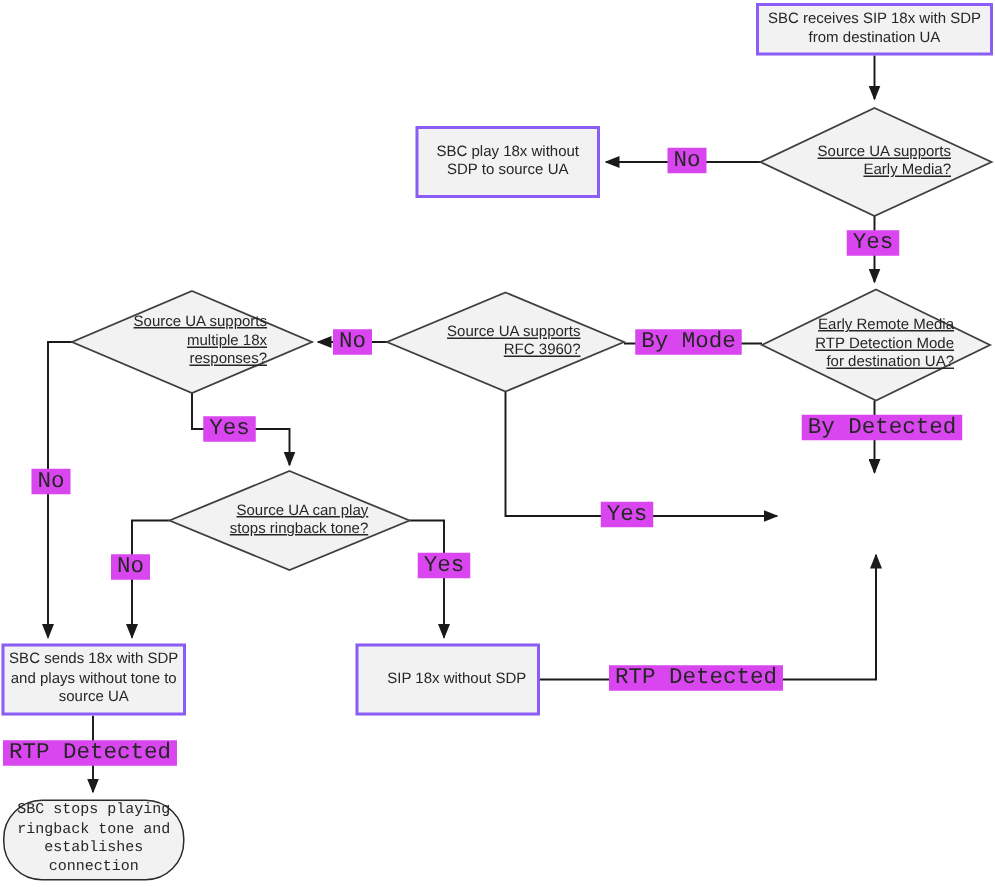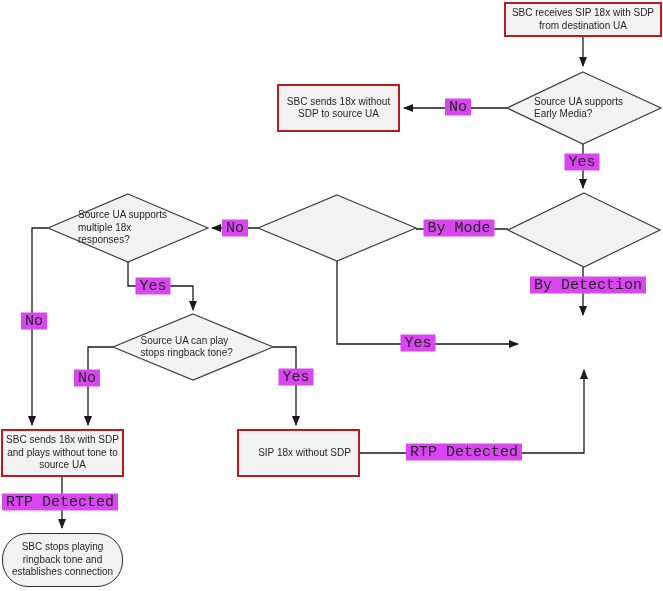--- a/index.html
+++ b/index.html
@@ -6,25 +6,25 @@
   .canvas{
     position:relative;width:663px;height:591px;background:#ffffff;overflow:hidden;
     font-family:"Liberation Sans","DejaVu Sans",sans-serif;color:#262626;
   }
   .wires{position:absolute;left:0;top:0;}
   .node{
     position:absolute;box-sizing:border-box;background:#f2f2f2;
     display:flex;align-items:center;justify-content:center;text-align:center;
     font-size:10px;line-height:1.25;
   }
-  .proc{border:2px solid #b91c1c;}
+  .proc{border:2px solid #8b5cf6;}
   .term{border:1.5px solid #2b2b2b;}
   .dtext{
     position:absolute;display:flex;align-items:center;justify-content:center;
-    text-align:left;font-size:10px;line-height:1.25;pointer-events:none;
+    text-align:right;font-size:10px;line-height:1.25;pointer-events:none;text-decoration:underline;
   }
   .elabel{
     position:absolute;transform:translate(-50%,-50%);background:#d946ef;
     padding:0 4px;font-size:15px;white-space:nowrap;color:#262626;font-family:Liberation Mono, monospace;
   }
 </style>
 </head>
 <body>
 
 <div class="canvas">
@@ -57,54 +57,60 @@
       <polygon points="128,194 208,228 128,262 48,228"></polygon>
       <polygon points="193,314 273,347 193,380 113,347"></polygon>
     </g>
   </svg>
 
   <div class="node proc" style="left:504px;top:2px;width:158px;height:35px;">
     <span style="width:154px;">SBC receives SIP 18x with SDP from destination UA</span>
   </div>
 
   <div class="node proc" style="left:277px;top:84px;width:123px;height:48px;">
-    <span style="width:112px;">SBC sends 18x without SDP to source UA</span>
+    <span style="width:112px;">SBC play 18x without SDP to source UA</span>
   </div>
 
 
   <div class="node proc" style="left:237px;top:429px;width:123px;height:48px;padding-left:12px;">
     <span>SIP 18x without SDP</span>
   </div>
 
   <div class="node proc" style="left:1px;top:429px;width:123px;height:48px;">
     <span style="width:119px;">SBC sends 18x with SDP and plays without tone to source UA</span>
   </div>
 
-  <div class="node term" style="left:2px;top:533px;width:121px;height:54px;border-radius:26px;">
+  <div class="node term" style="left:2px;top:533px;width:121px;height:54px;border-radius:26px;font-family:Liberation Mono, monospace;">
     <span style="width:110px;">SBC stops playing ringback tone and establishes connection</span>
   </div>
 
   <div class="dtext" style="left:507px;top:72px;width:154px;height:72px;">
     <span style="width:100px;">Source UA supports Early Media?</span>
   </div>
 
+  <div class="dtext" style="left:508px;top:193px;width:152px;height:74px;">
+    <span style="width:104px;">Early Remote Media RTP Detection Mode for destination UA?</span>
+  </div>
 
+  <div class="dtext" style="left:258px;top:195px;width:158px;height:66px;">
+    <span style="width:100px;">Source UA supports RFC 3960?</span>
+  </div>
 
   <div class="dtext" style="left:48px;top:194px;width:160px;height:68px;">
     <span style="width:100px;">Source UA supports multiple 18x responses?</span>
   </div>
 
   <div class="dtext" style="left:113px;top:314px;width:160px;height:66px;">
     <span style="width:105px;">Source UA can play stops ringback tone?</span>
   </div>
 
   <span class="elabel" style="left:458px;top:107px;">No</span>
   <span class="elabel" style="left:582px;top:162px;">Yes</span>
   <span class="elabel" style="left:459px;top:228px;">By Mode</span>
-  <span class="elabel" style="left:588px;top:285px;">By Detection</span>
+  <span class="elabel" style="left:588px;top:285px;">By Detected</span>
   <span class="elabel" style="left:235px;top:228px;">No</span>
   <span class="elabel" style="left:418px;top:343px;">Yes</span>
   <span class="elabel" style="left:34px;top:321px;">No</span>
   <span class="elabel" style="left:153px;top:286px;">Yes</span>
   <span class="elabel" style="left:87px;top:378px;">No</span>
   <span class="elabel" style="left:296px;top:377px;">Yes</span>
   <span class="elabel" style="left:464px;top:452px;">RTP Detected</span>
   <span class="elabel" style="left:60px;top:502px;">RTP Detected</span>
 
 </div>

